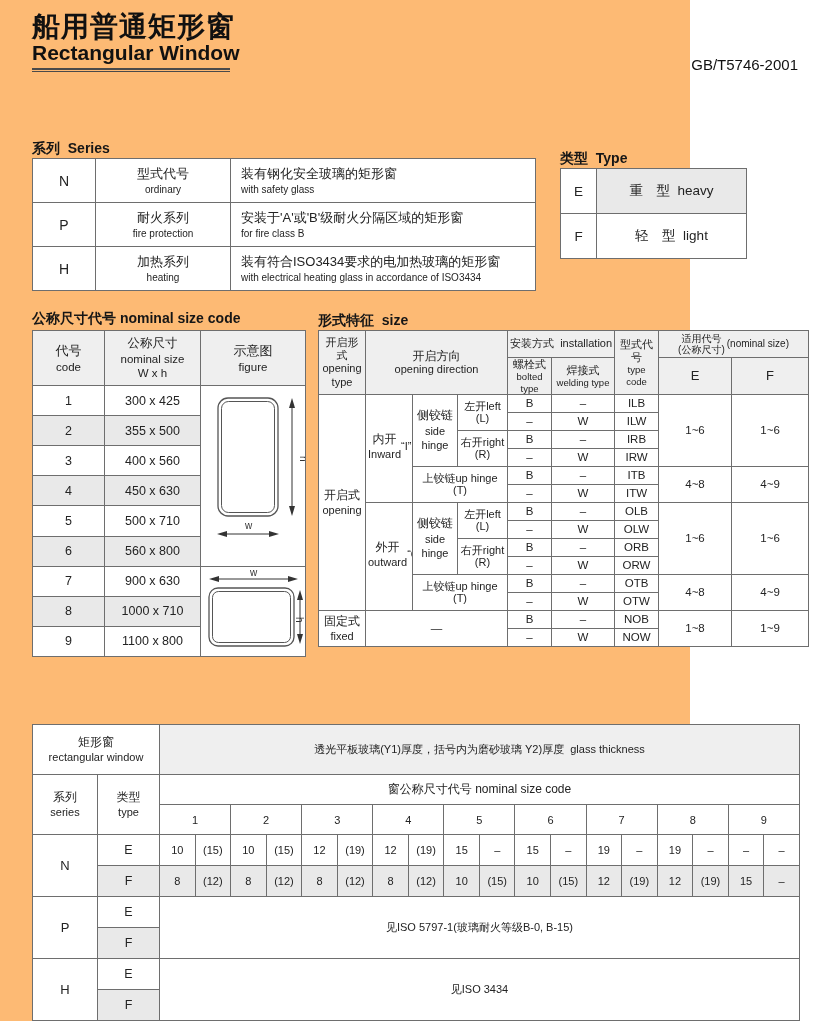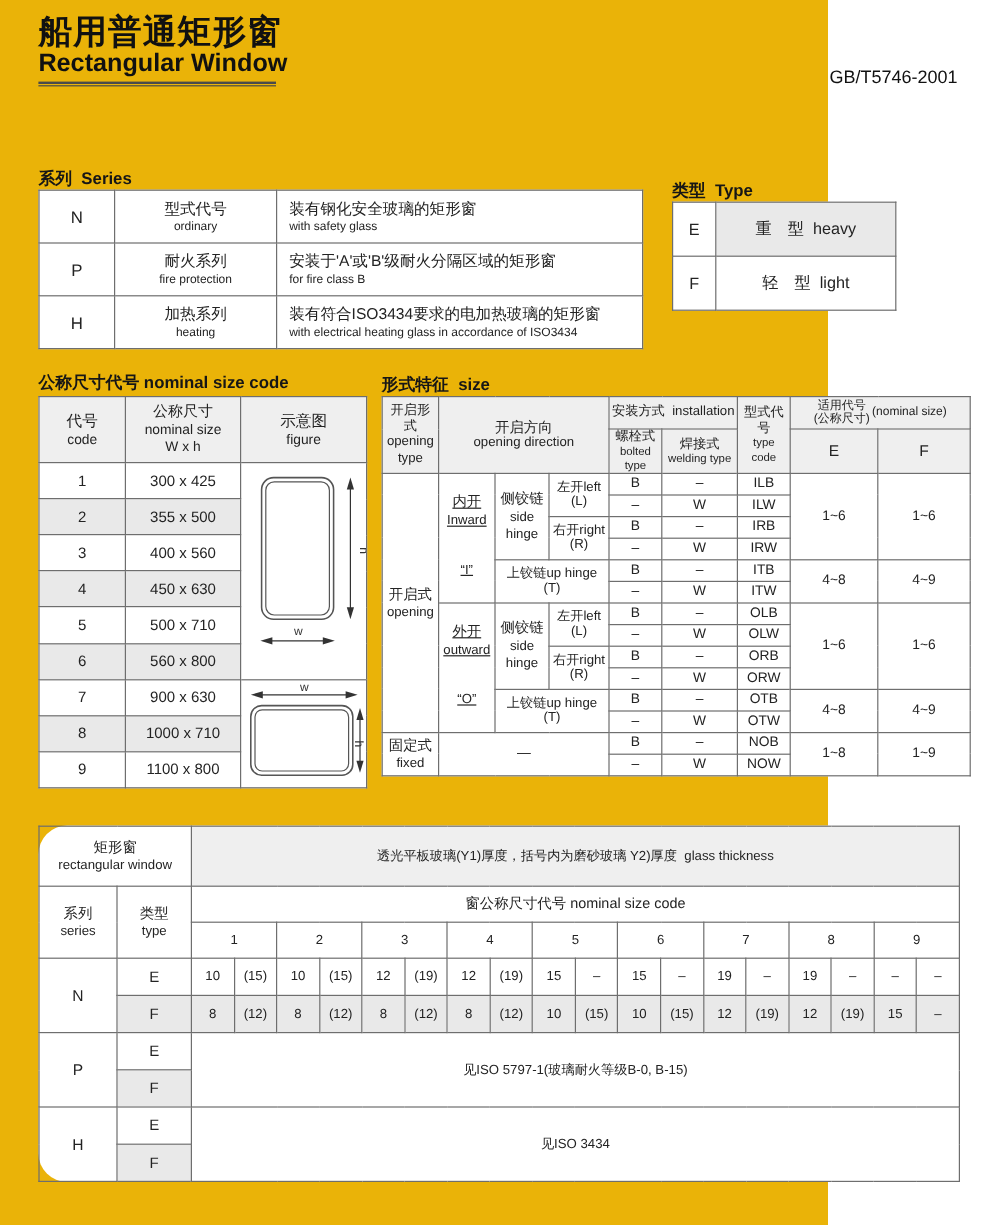--- a/index.html
+++ b/index.html
@@ -1,18 +1,18 @@
 <!DOCTYPE html>
 <html><head>
 <meta charset="utf-8">
 <style>
   * { margin:0; padding:0; box-sizing:border-box; }
   html,body { background:#ffffff; }
   .page {
-    position:relative; width:690px; height:1021px; background:#eab308;
+    position:relative; width:690px; height:1021px; background:#fdba74;
     font-family:"Liberation Sans", sans-serif; color:#222;
   }
   .abs { position:absolute; }
 
   .title-cn { font-size:28px; font-weight:bold; letter-spacing:1px; color:#111; }
   .title-en { font-size:21px; font-weight:bold; color:#111; }
   .dbl-rule { height:4px; border-top:2px solid #4a4a4a; border-bottom:1px solid #4a4a4a; }
   .std-code { font-size:15px; color:#111; text-align:right; }
   .intro { font-size:13.5px; color:#2a2a2a; }
 
@@ -49,21 +49,21 @@
   .feat-table .hr1 th { height:27px; }
   .feat-table .hr2 th { height:27px; }
   .feat-table td { height:18px; font-size:11.5px; line-height:1.15; }
   .tiny { font-size:9.5px; display:block; }
   .h2l { font-size:11px; display:block; }
   .app-wrap { display:flex; align-items:center; justify-content:center; gap:2px; }
   .app-left span { display:block; font-size:10px; line-height:1.15; }
   .app-right { font-size:10px; }
   .grp-cn { font-size:12px; display:block; line-height:1.3; }
   .grp-en { font-size:11px; display:block; line-height:1.3; }
-  .inout { display:flex; flex-direction:column; align-items:center; justify-content:space-between; padding:16px 0 20px 0; height:100%;text-decoration:underline; }
+  .inout { display:flex; flex-direction:row; align-items:center; justify-content:space-between; padding:16px 0 20px 0; height:100%; }
   .range { font-size:12px; }
 
   
   .glass-table td { font-size:11px; }
   .glass-table .r-cap td { height:50px; }
   .glass-table .r-h td { height:30px; }
   .glass-table .r-v td { height:31px; }
   .glass-caption { font-size:12.5px; }
   .note { font-size:12.5px; }
 
@@ -426,21 +426,21 @@
       <td rowspan="2" class="range">1~9</td>
     </tr>
     <tr>
       <td>–</td>
       <td>W</td>
       <td>NOW</td>
     </tr>
   </tbody>
     </table>
 
-  <table class="abs frame glass-table" style="left:32px; top:688px; width:768px;border-radius:24px;">
+  <table class="abs frame glass-table" style="left:32px; top:724px; width:768px;">
     <colgroup>
       <col style="width:65px">
         <col style="width:62px">
       <col>
         <col>
         <col>
         <col>
         <col>
         <col>
         <col>

